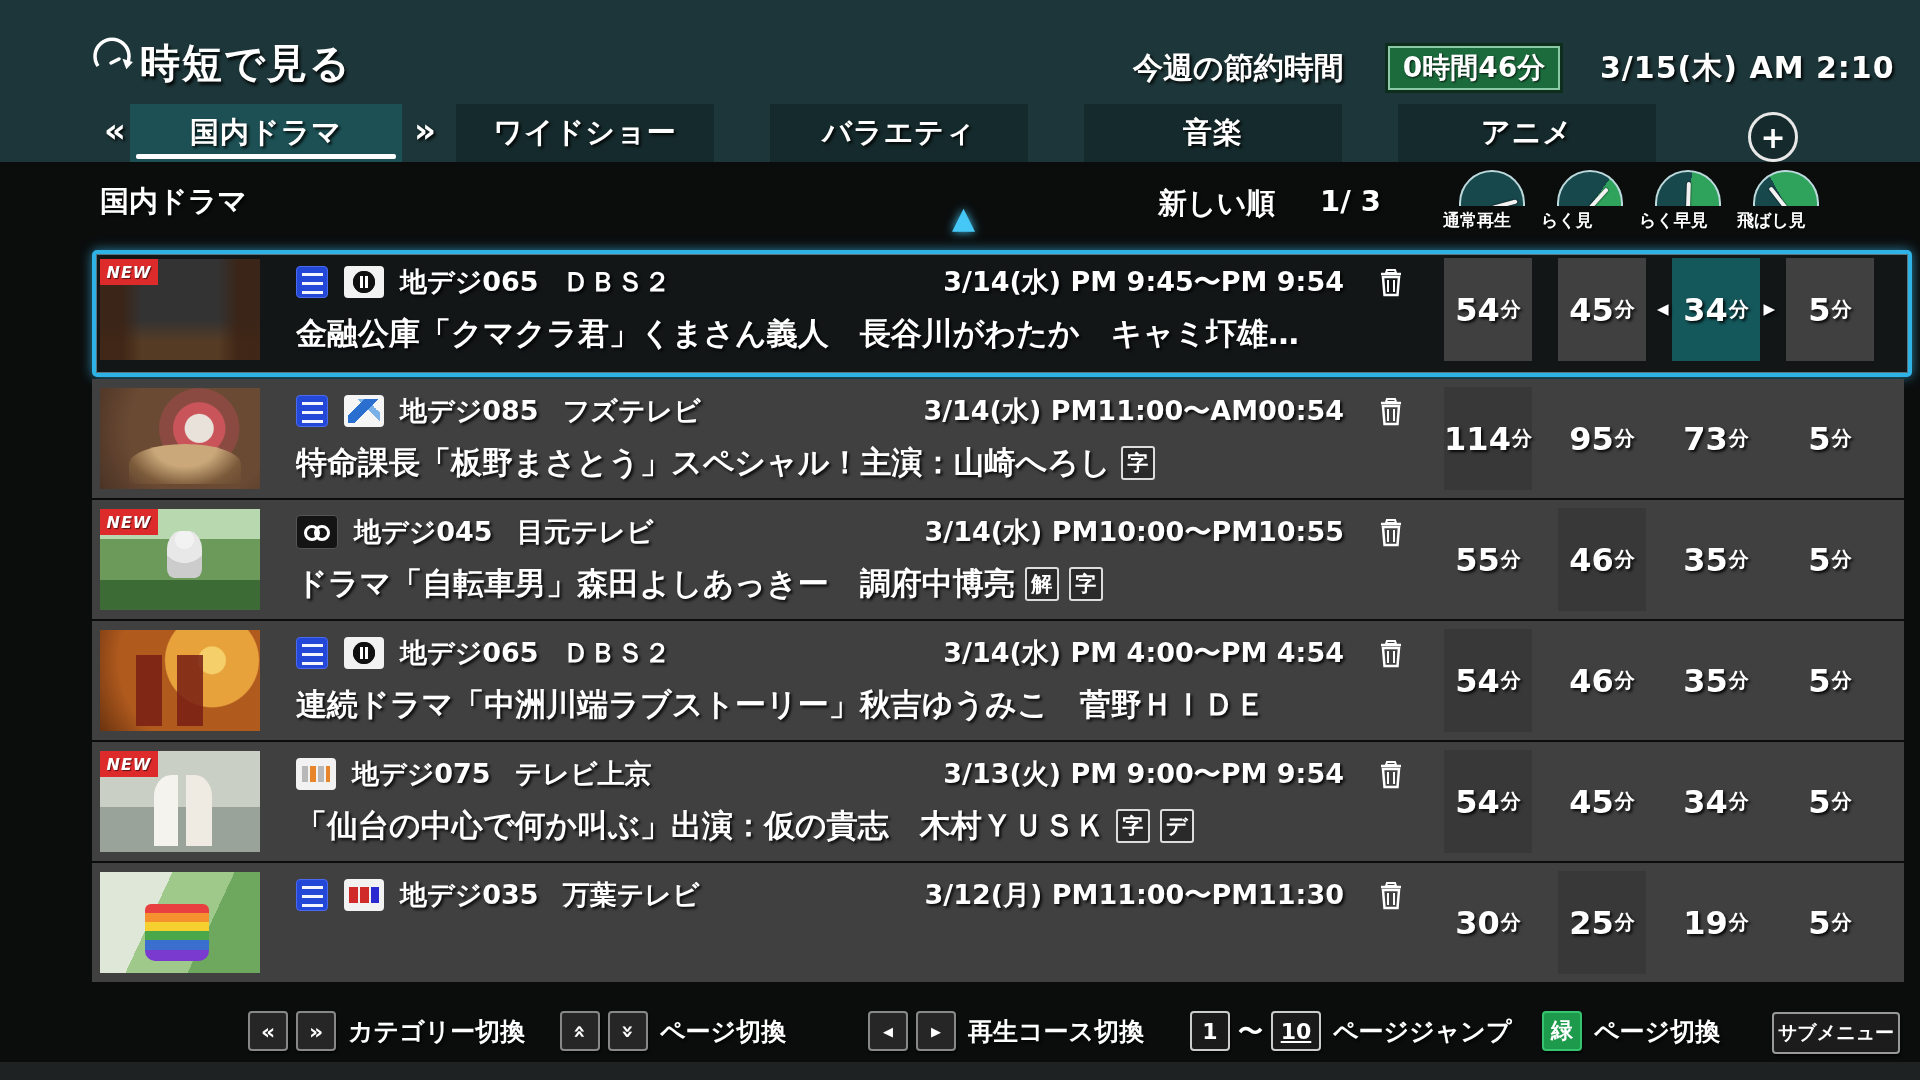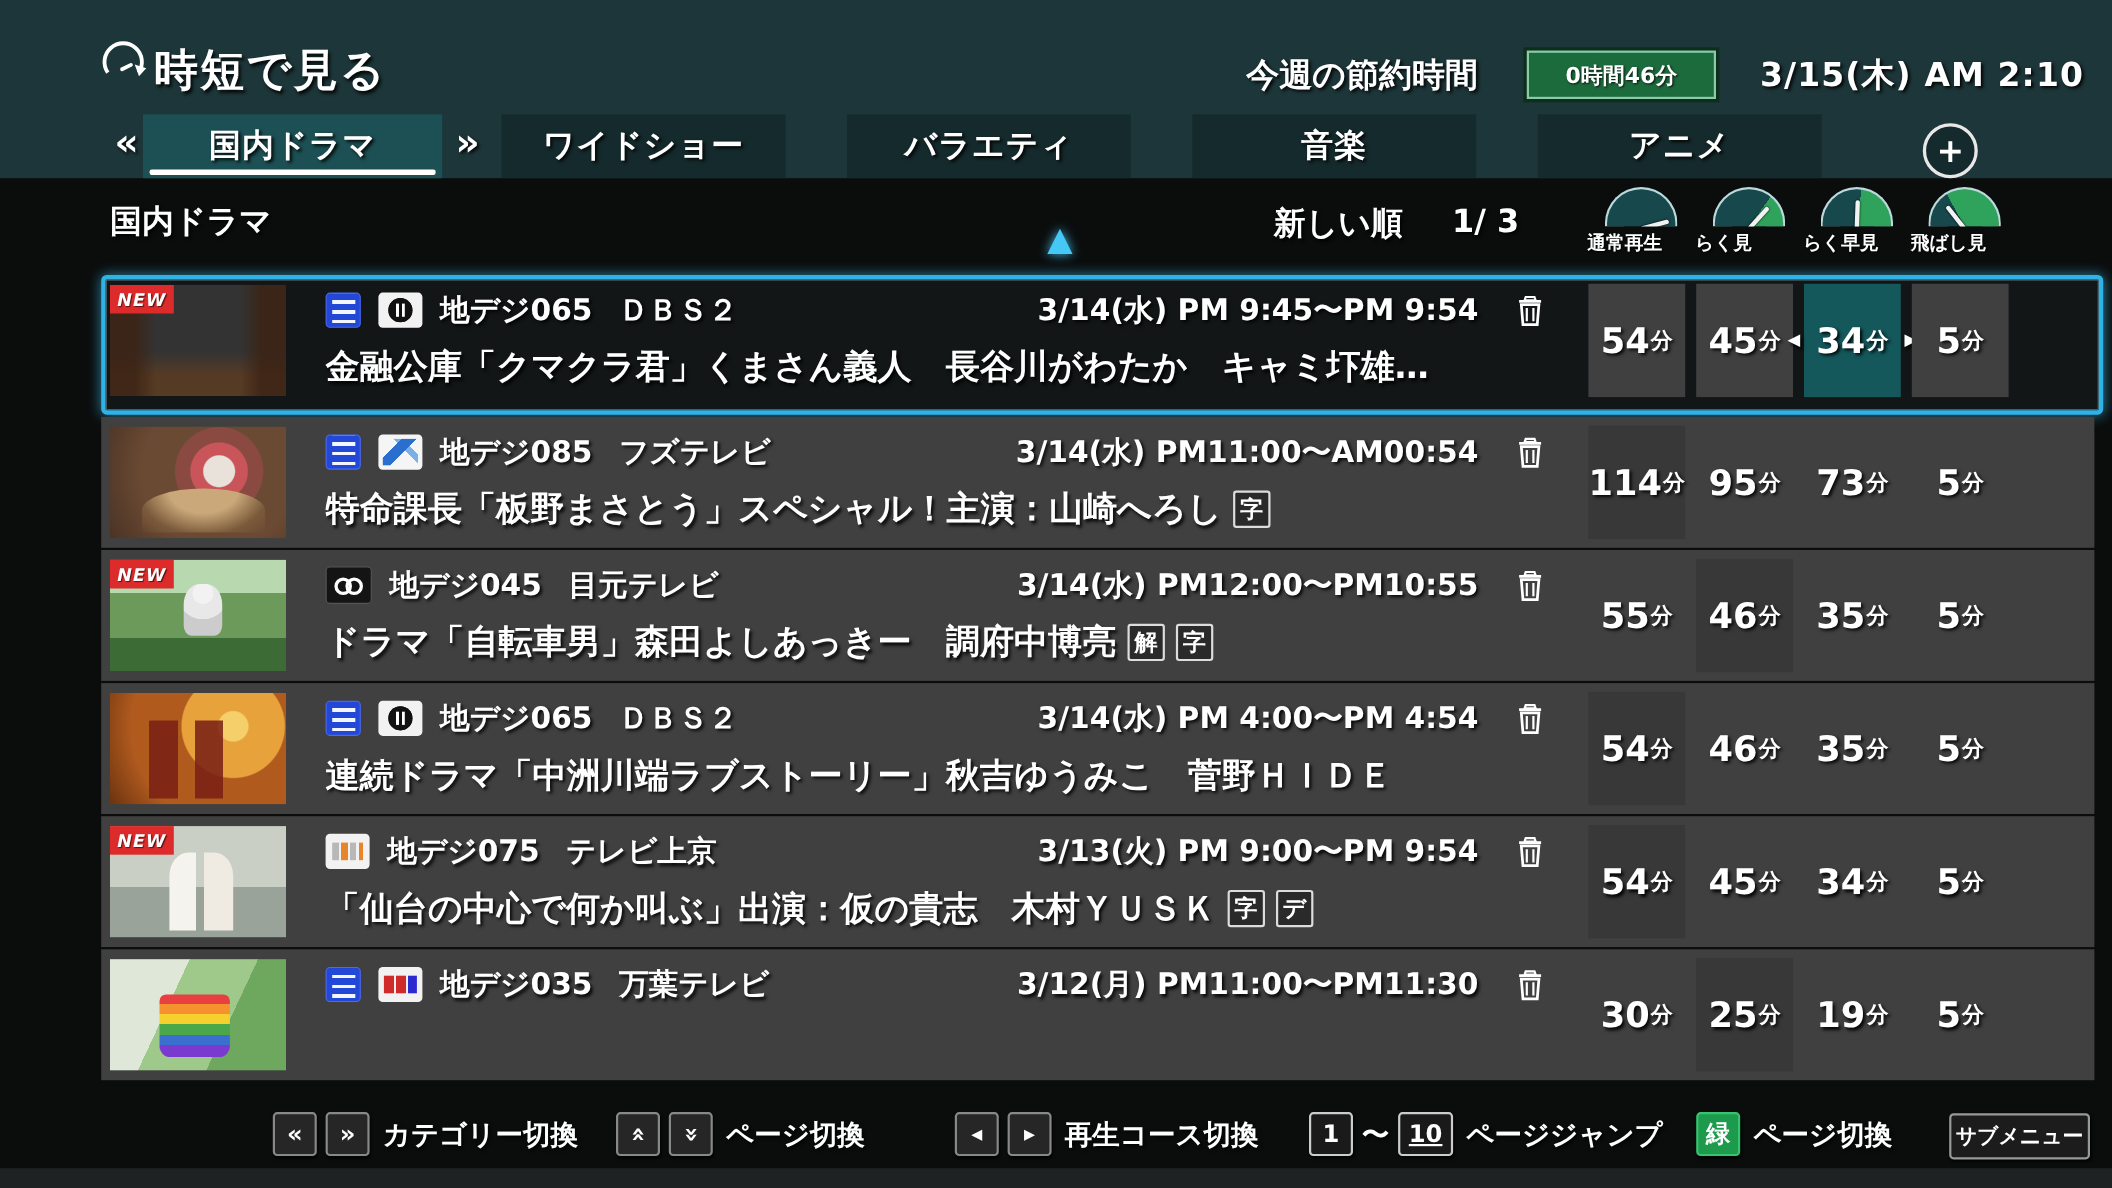--- a/index.html
+++ b/index.html
@@ -14,21 +14,21 @@
   .band{position:absolute;left:0;top:0;width:1920px;height:162px;background:#1d3639;}
 
   .app-title{position:absolute;left:140px;top:36px;font-size:40px;font-weight:bold;letter-spacing:2px;text-shadow:2px 3px 3px rgba(0,0,0,.85);}
   .title-icon{position:absolute;left:88px;top:36px;width:46px;height:46px;}
 
   .savings-label{position:absolute;left:1133px;top:48px;font-size:30px;font-weight:bold;text-shadow:2px 2px 3px rgba(0,0,0,.9);}
   .savings-badge{
     position:absolute;left:1388px;top:46px;width:168px;height:40px;
     background:#1c6b3c;border:2px solid #8cc9a6;box-shadow:0 0 0 3px #0d2e1d;
     display:flex;align-items:center;justify-content:center;
-    font-size:20px;font-weight:bold;text-shadow:1px 1px 2px rgba(0,0,0,.8);
+    font-size:28px;font-weight:bold;text-shadow:1px 1px 2px rgba(0,0,0,.8);
   }
   .clock{position:absolute;left:1600px;top:48px;width:300px;font-size:30px;font-weight:bold;letter-spacing:1px;text-shadow:2px 2px 3px rgba(0,0,0,.9);}
 
   
   .tabbar{position:absolute;left:0;top:104px;width:1920px;height:58px;}
   .tab-arrow{position:absolute;top:6px;font-size:34px;font-weight:bold;color:#fff;text-shadow:2px 2px 3px rgba(0,0,0,.9);cursor:default;}
   .tab{
     position:absolute;top:0;height:58px;background:#152a2c;
     display:flex;align-items:center;justify-content:center;
     font-size:29px;font-weight:bold;letter-spacing:1px;text-shadow:2px 2px 3px rgba(0,0,0,.9);
@@ -117,21 +117,21 @@
   .ch-text{font-size:27px;font-weight:bold;white-space:nowrap;text-shadow:2px 2px 3px rgba(0,0,0,.9);}
   .station-text{font-size:27px;font-weight:bold;white-space:nowrap;margin-left:8px;text-shadow:2px 2px 3px rgba(0,0,0,.9);}
   .dt-text{font-size:27px;font-weight:bold;white-space:nowrap;margin-left:auto;letter-spacing:0;text-shadow:2px 2px 3px rgba(0,0,0,.9);}
   .trash{flex:0 0 auto;margin-left:18px;}
 
   .line2{position:absolute;left:204px;top:60px;width:1130px;height:48px;display:flex;align-items:center;gap:10px;
     font-size:31px;font-weight:bold;white-space:nowrap;overflow:hidden;text-shadow:2px 2px 3px rgba(0,0,0,.9);}
   .tbadge{flex:0 0 auto;display:inline-flex;align-items:center;justify-content:center;
     width:30px;height:30px;border:2px solid #ddd;border-radius:3px;font-size:21px;font-weight:bold;background:#2a2a2a;text-shadow:none;}
 
-  .durations{position:absolute;left:1352px;top:0;height:119px;display:flex;align-items:center;gap:10px;}
+  .durations{position:absolute;left:1352px;top:0;height:119px;display:flex;align-items:center;gap:26px;}
   .cell{position:relative;width:88px;height:103px;display:flex;align-items:center;justify-content:center;
     font-size:32px;font-weight:bold;text-shadow:2px 2px 3px rgba(0,0,0,.9);}
   .cell .unit{font-size:20px;margin-left:1px;}
   .row:not(.selected) .cell.chosen{background:#383838;}
   .row.selected .cell{background:#404040;}
   .row.selected .cell.chosen{background:#14585c;}
   .row.selected .cell.chosen::before{content:"◀";position:absolute;left:-15px;top:50%;margin-top:-10px;font-size:15px;color:#fff;}
   .row.selected .cell.chosen::after{content:"▶";position:absolute;right:-15px;top:50%;margin-top:-10px;font-size:15px;color:#fff;}
 
   
@@ -274,21 +274,21 @@
       <div class="row" style="margin-top: 2px;">
         <div class="row-inner">
     <div class="thumb thumb-cyclist">
       <span class="new-badge">NEW</span>
     </div>
     <div class="line1">
 
       <span class="logo logo-megane"></span>
       <span class="ch-text">地デジ045</span>
       <span class="station-text">目元テレビ</span>
-      <span class="dt-text">3/14(水) PM12:00〜PM10:55</span>
+      <span class="dt-text">3/14(水) PM10:00〜PM10:55</span>
       <svg class="trash" width="26" height="32" viewBox="0 0 26 32">
   <path d="M9 4 h8 l1 3 h-10 z" fill="none" stroke="#fff" stroke-width="2"></path>
   <line x1="3" y1="8" x2="23" y2="8" stroke="#fff" stroke-width="2.5"></line>
   <path d="M5 11 h16 l-1.5 18 h-13 z" fill="none" stroke="#fff" stroke-width="2.5"></path>
   <line x1="10" y1="14" x2="10" y2="26" stroke="#fff" stroke-width="2"></line>
   <line x1="16" y1="14" x2="16" y2="26" stroke="#fff" stroke-width="2"></line>
 </svg>
     </div>
     <div class="line2">
       <span>ドラマ「自転車男」森田よしあっきー　調府中博亮</span>

